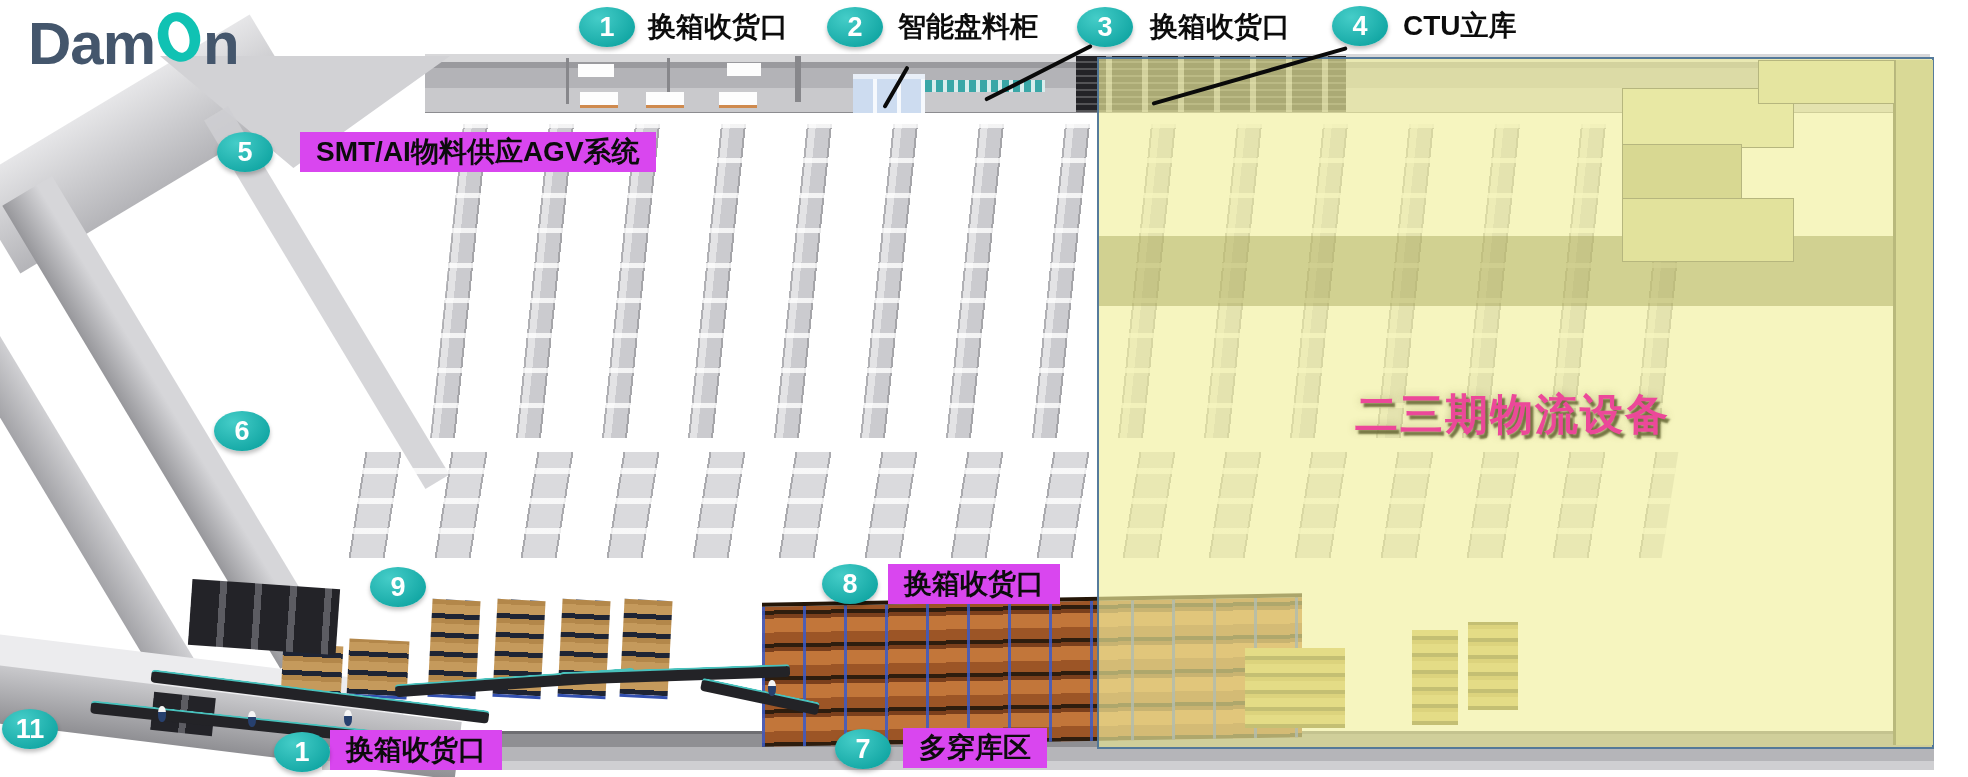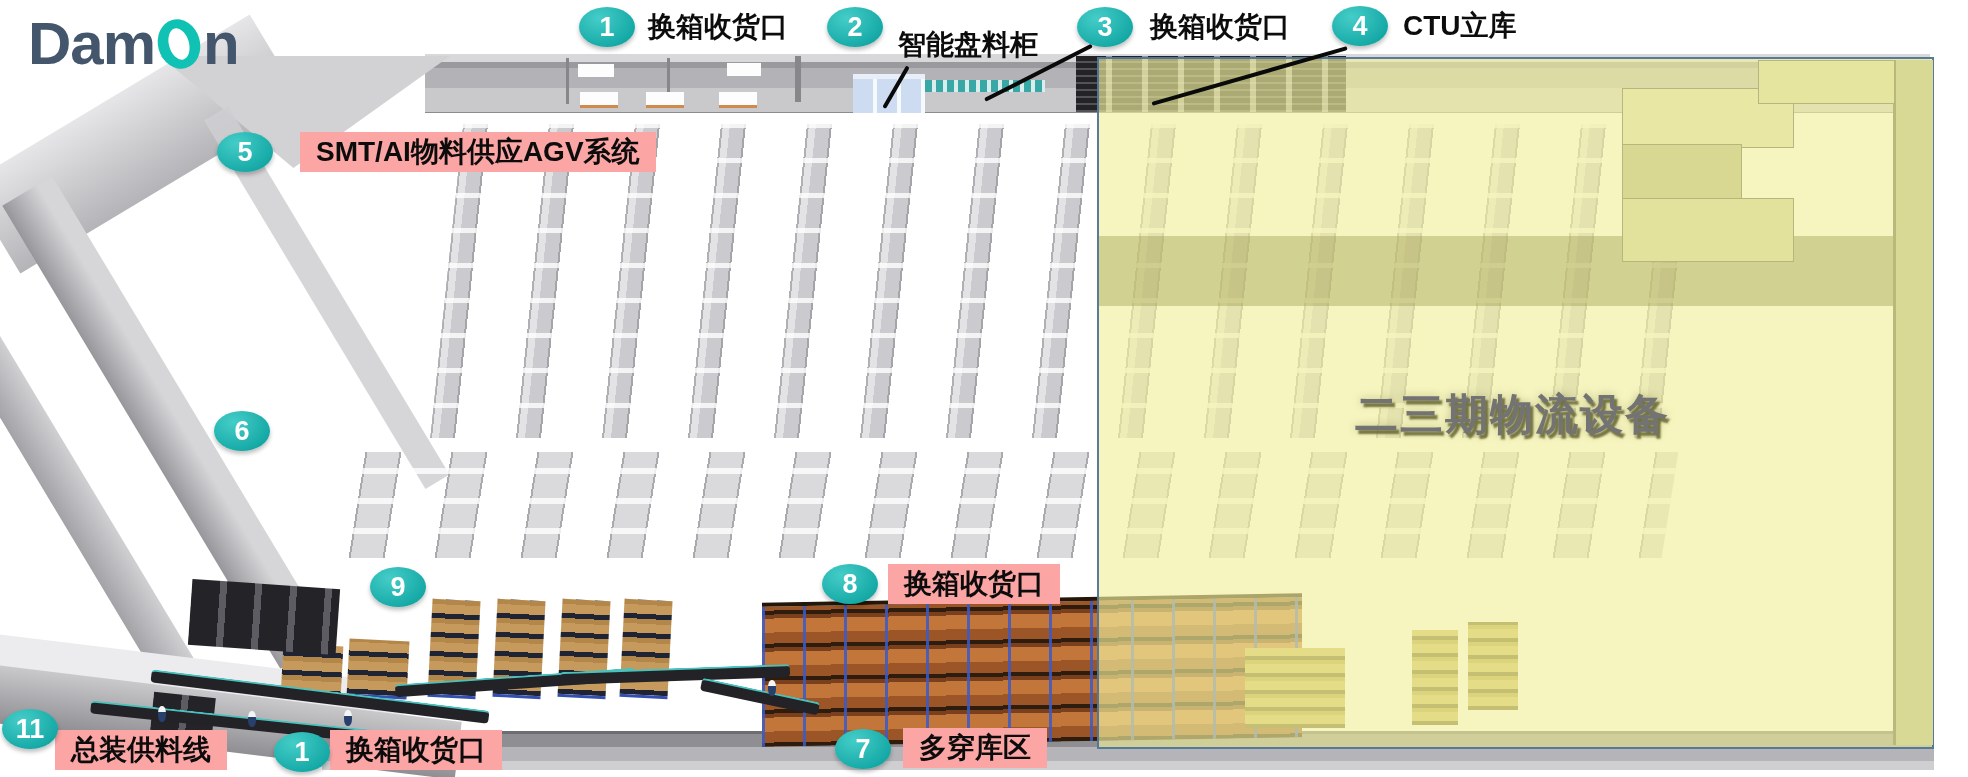--- a/index.html
+++ b/index.html
@@ -1,35 +1,35 @@
 <!DOCTYPE html>
 <html><head>
 <meta charset="utf-8">
 <style>
   html,body{margin:0;padding:0;background:#fff;}
   .stage{position:relative;width:1968px;height:777px;background:#ffffff;overflow:hidden;
          font-family:"Liberation Sans","DejaVu Sans",sans-serif;}
   .abs{position:absolute;}
 
   
-  .logo{position:absolute;left:28px;top:12px;display:flex;align-items:center;z-index:40;}
+  .logo{position:absolute;left:28px;top:12px;display:flex;align-items:flex-start;z-index:40;}
   .logo-latin{font-size:60px;font-weight:800;color:#44566c;letter-spacing:-1px;line-height:64px;}
   .logo-o{position:relative;display:inline-block;width:42px;height:50px;margin:0 3px;
           background:#10c2b3;border-radius:50%;transform:rotate(-16deg);}
   .logo-o .slash{position:absolute;left:11px;top:9px;width:20px;height:32px;background:#fff;border-radius:50%;}
   .logo-cn{font-size:45px;font-weight:700;color:#44566c;letter-spacing:3px;margin-left:14px;}
 
   
   .bubble{position:absolute;width:56px;height:40px;border-radius:50%;
           background:radial-gradient(ellipse at 35% 28%,#45cdc8,#14a8a5 75%);
           color:#fff;font-weight:bold;font-size:27px;display:flex;align-items:center;justify-content:center;
           box-shadow:0 3px 4px rgba(0,0,0,.25);z-index:32;}
   .clabel{position:absolute;height:40px;line-height:40px;font-size:28px;font-weight:bold;color:#0c0c0c;
           white-space:nowrap;z-index:31;}
-  .banner{background:#fca5a5;padding:0 16px;}
+  .banner{background:#d946ef;padding:0 16px;}
   .line{position:absolute;height:4px;background:#0a0a0a;transform-origin:0 50%;border-radius:2px;z-index:28;}
 
   
   .topwall{left:425px;top:54px;width:1505px;height:58px;
            background:linear-gradient(180deg,#d8d8da 0 8px,#9a9a9e 8px 14px,#b3b3b7 14px 34px,#c9c9cc 34px 58px);
            border-bottom:1px solid #8c8c90;}
   .partition{width:3px;height:46px;background:#87878b;}
   .door{background:#fdfdfd;}
   .door-low{background:#fdfdfd;border-bottom:3px solid #cf8a4e;}
   .wallA{left:-30px;top:92px;width:330px;height:104px;transform:rotate(-31deg);
@@ -75,21 +75,21 @@
   .conv{position:absolute;height:11px;background:#232327;border-top:2px solid #49c2bd;border-radius:4px;}
   .person{position:absolute;width:8px;height:16px;border-radius:45%;
           background:linear-gradient(180deg,#f5f5f5 35%,#27406e 35%);}
 
   
   .overlay{left:1097px;top:57px;width:833px;height:688px;background:rgba(242,240,158,.66);
            border:2px solid rgba(72,112,152,.92);z-index:20;}
   .oliveband{left:1099px;top:236px;width:829px;height:70px;background:rgba(150,150,70,.38);z-index:21;}
   .rightwall{left:1893px;top:60px;width:37px;height:685px;background:#d9d996;border-left:3px solid #b9b97c;z-index:22;}
   .corner{z-index:22;border:1px solid #b6b67e;}
-  .overlay-title{position:absolute;left:1355px;top:386px;font-size:43px;font-weight:bold;color:#737373;
+  .overlay-title{position:absolute;left:1355px;top:386px;font-size:43px;font-weight:bold;color:#ec4899;
                  letter-spacing:2px;z-index:25;
                  text-shadow:3px 4px 2px rgba(105,105,55,.9),0 0 8px rgba(120,120,60,.45);}
 </style>
 </head>
 <body>
 
 <div class="stage">
 
   <div class="abs topwall"></div>
   <div class="abs partition" style="left:566px;top:58px;"></div>
@@ -149,40 +149,39 @@
   <div class="overlay-title">二三期物流设备</div>
 
   <div class="line" style="left:884px;top:106px;width:48px;transform:rotate(-60deg);"></div>
   <div class="line" style="left:985px;top:98px;width:120px;transform:rotate(-27deg);"></div>
   <div class="line" style="left:1152px;top:102px;width:203px;transform:rotate(-16deg);"></div>
 
   <div class="bubble" style="left:579px;top:7px;">1</div>
   <div class="clabel" style="left:648px;top:7px;">换箱收货口</div>
 
   <div class="bubble" style="left:827px;top:7px;">2</div>
-  <div class="clabel" style="left:898px;top:25px;">智能盘料柜</div>
+  <div class="clabel" style="left:898px;top:7px;">智能盘料柜</div>
 
   <div class="bubble" style="left:1077px;top:7px;">3</div>
   <div class="clabel" style="left:1150px;top:7px;">换箱收货口</div>
 
   <div class="bubble" style="left:1332px;top:6px;">4</div>
   <div class="clabel" style="left:1403px;top:6px;">CTU立库</div>
 
   <div class="bubble" style="left:217px;top:132px;">5</div>
   <div class="clabel banner" style="left:300px;top:132px;">SMT/AI物料供应AGV系统</div>
 
   <div class="bubble" style="left:214px;top:411px;">6</div>
 
   <div class="bubble" style="left:370px;top:567px;">9</div>
 
   <div class="bubble" style="left:822px;top:564px;">8</div>
   <div class="clabel banner" style="left:888px;top:564px;">换箱收货口</div>
 
   <div class="bubble" style="left:2px;top:709px;">11</div>
-  <div class="clabel banner" style="left:55px;top:730px;">总装供料线</div>
 
   <div class="bubble" style="left:274px;top:732px;">1</div>
   <div class="clabel banner" style="left:330px;top:730px;">换箱收货口</div>
 
   <div class="bubble" style="left:835px;top:729px;">7</div>
   <div class="clabel banner" style="left:903px;top:728px;">多穿库区</div>
 
   <div class="logo">
     <span class="logo-latin">Dam</span>
     <span class="logo-o">

